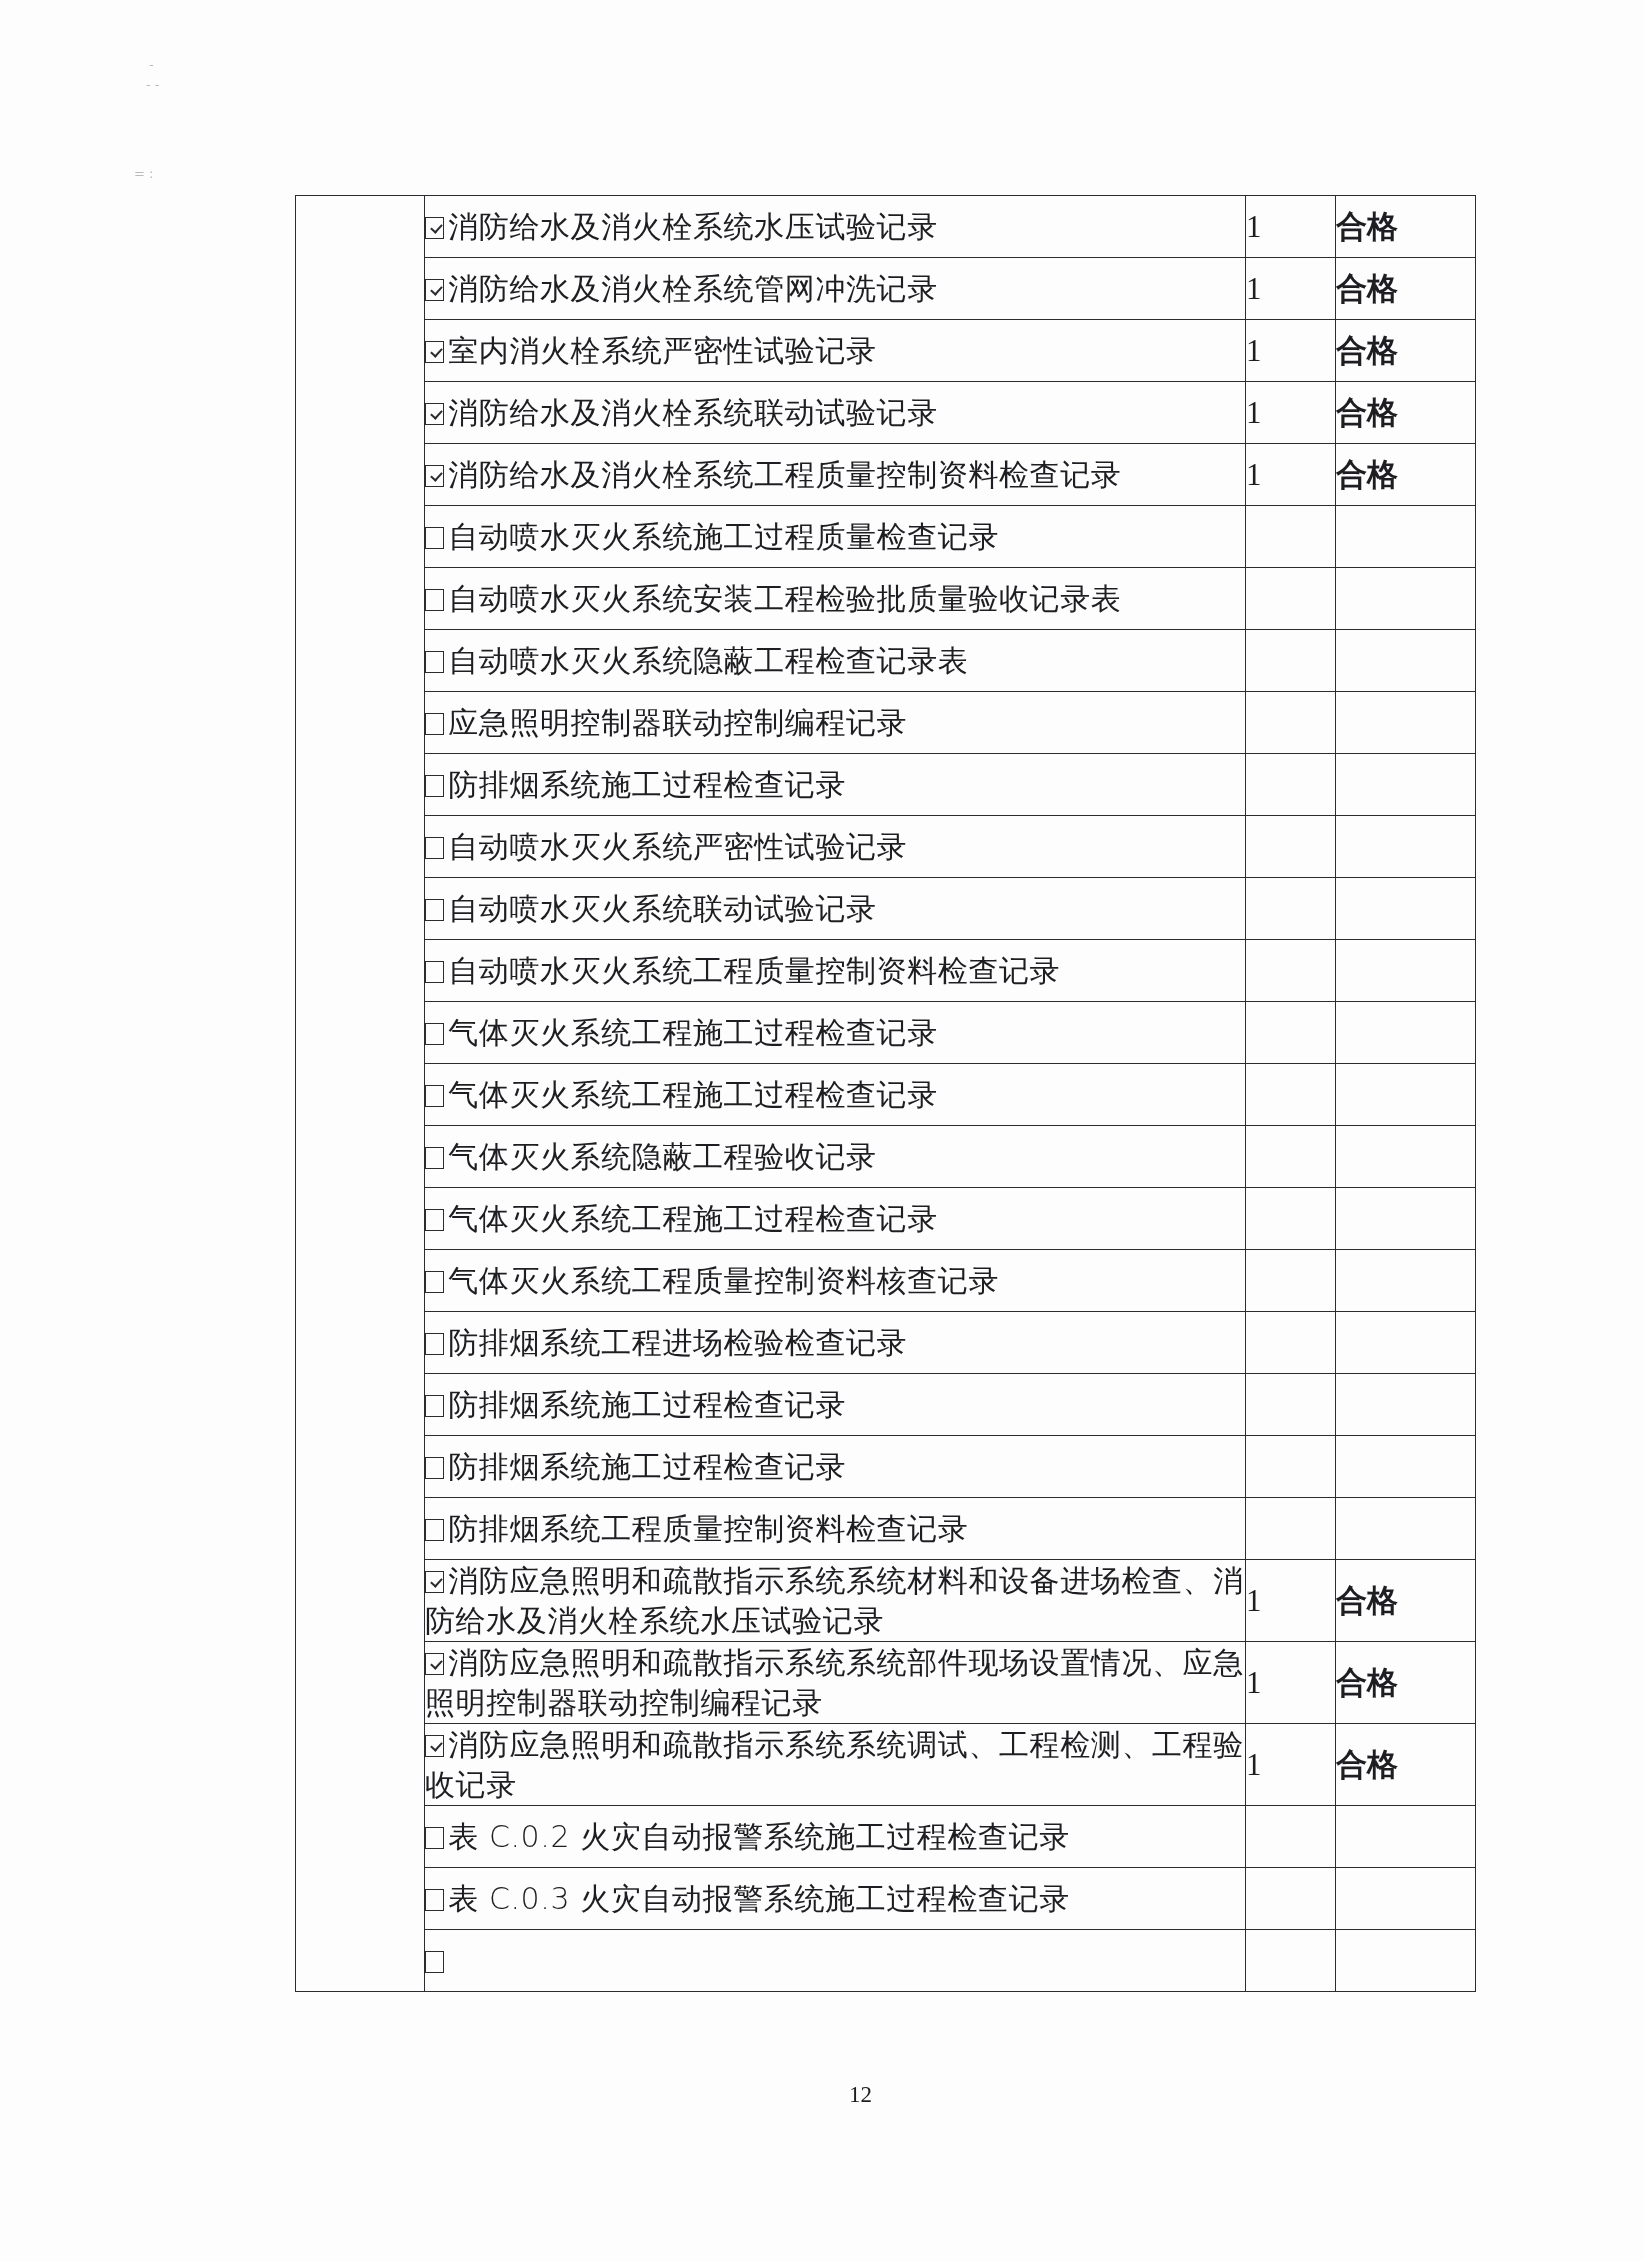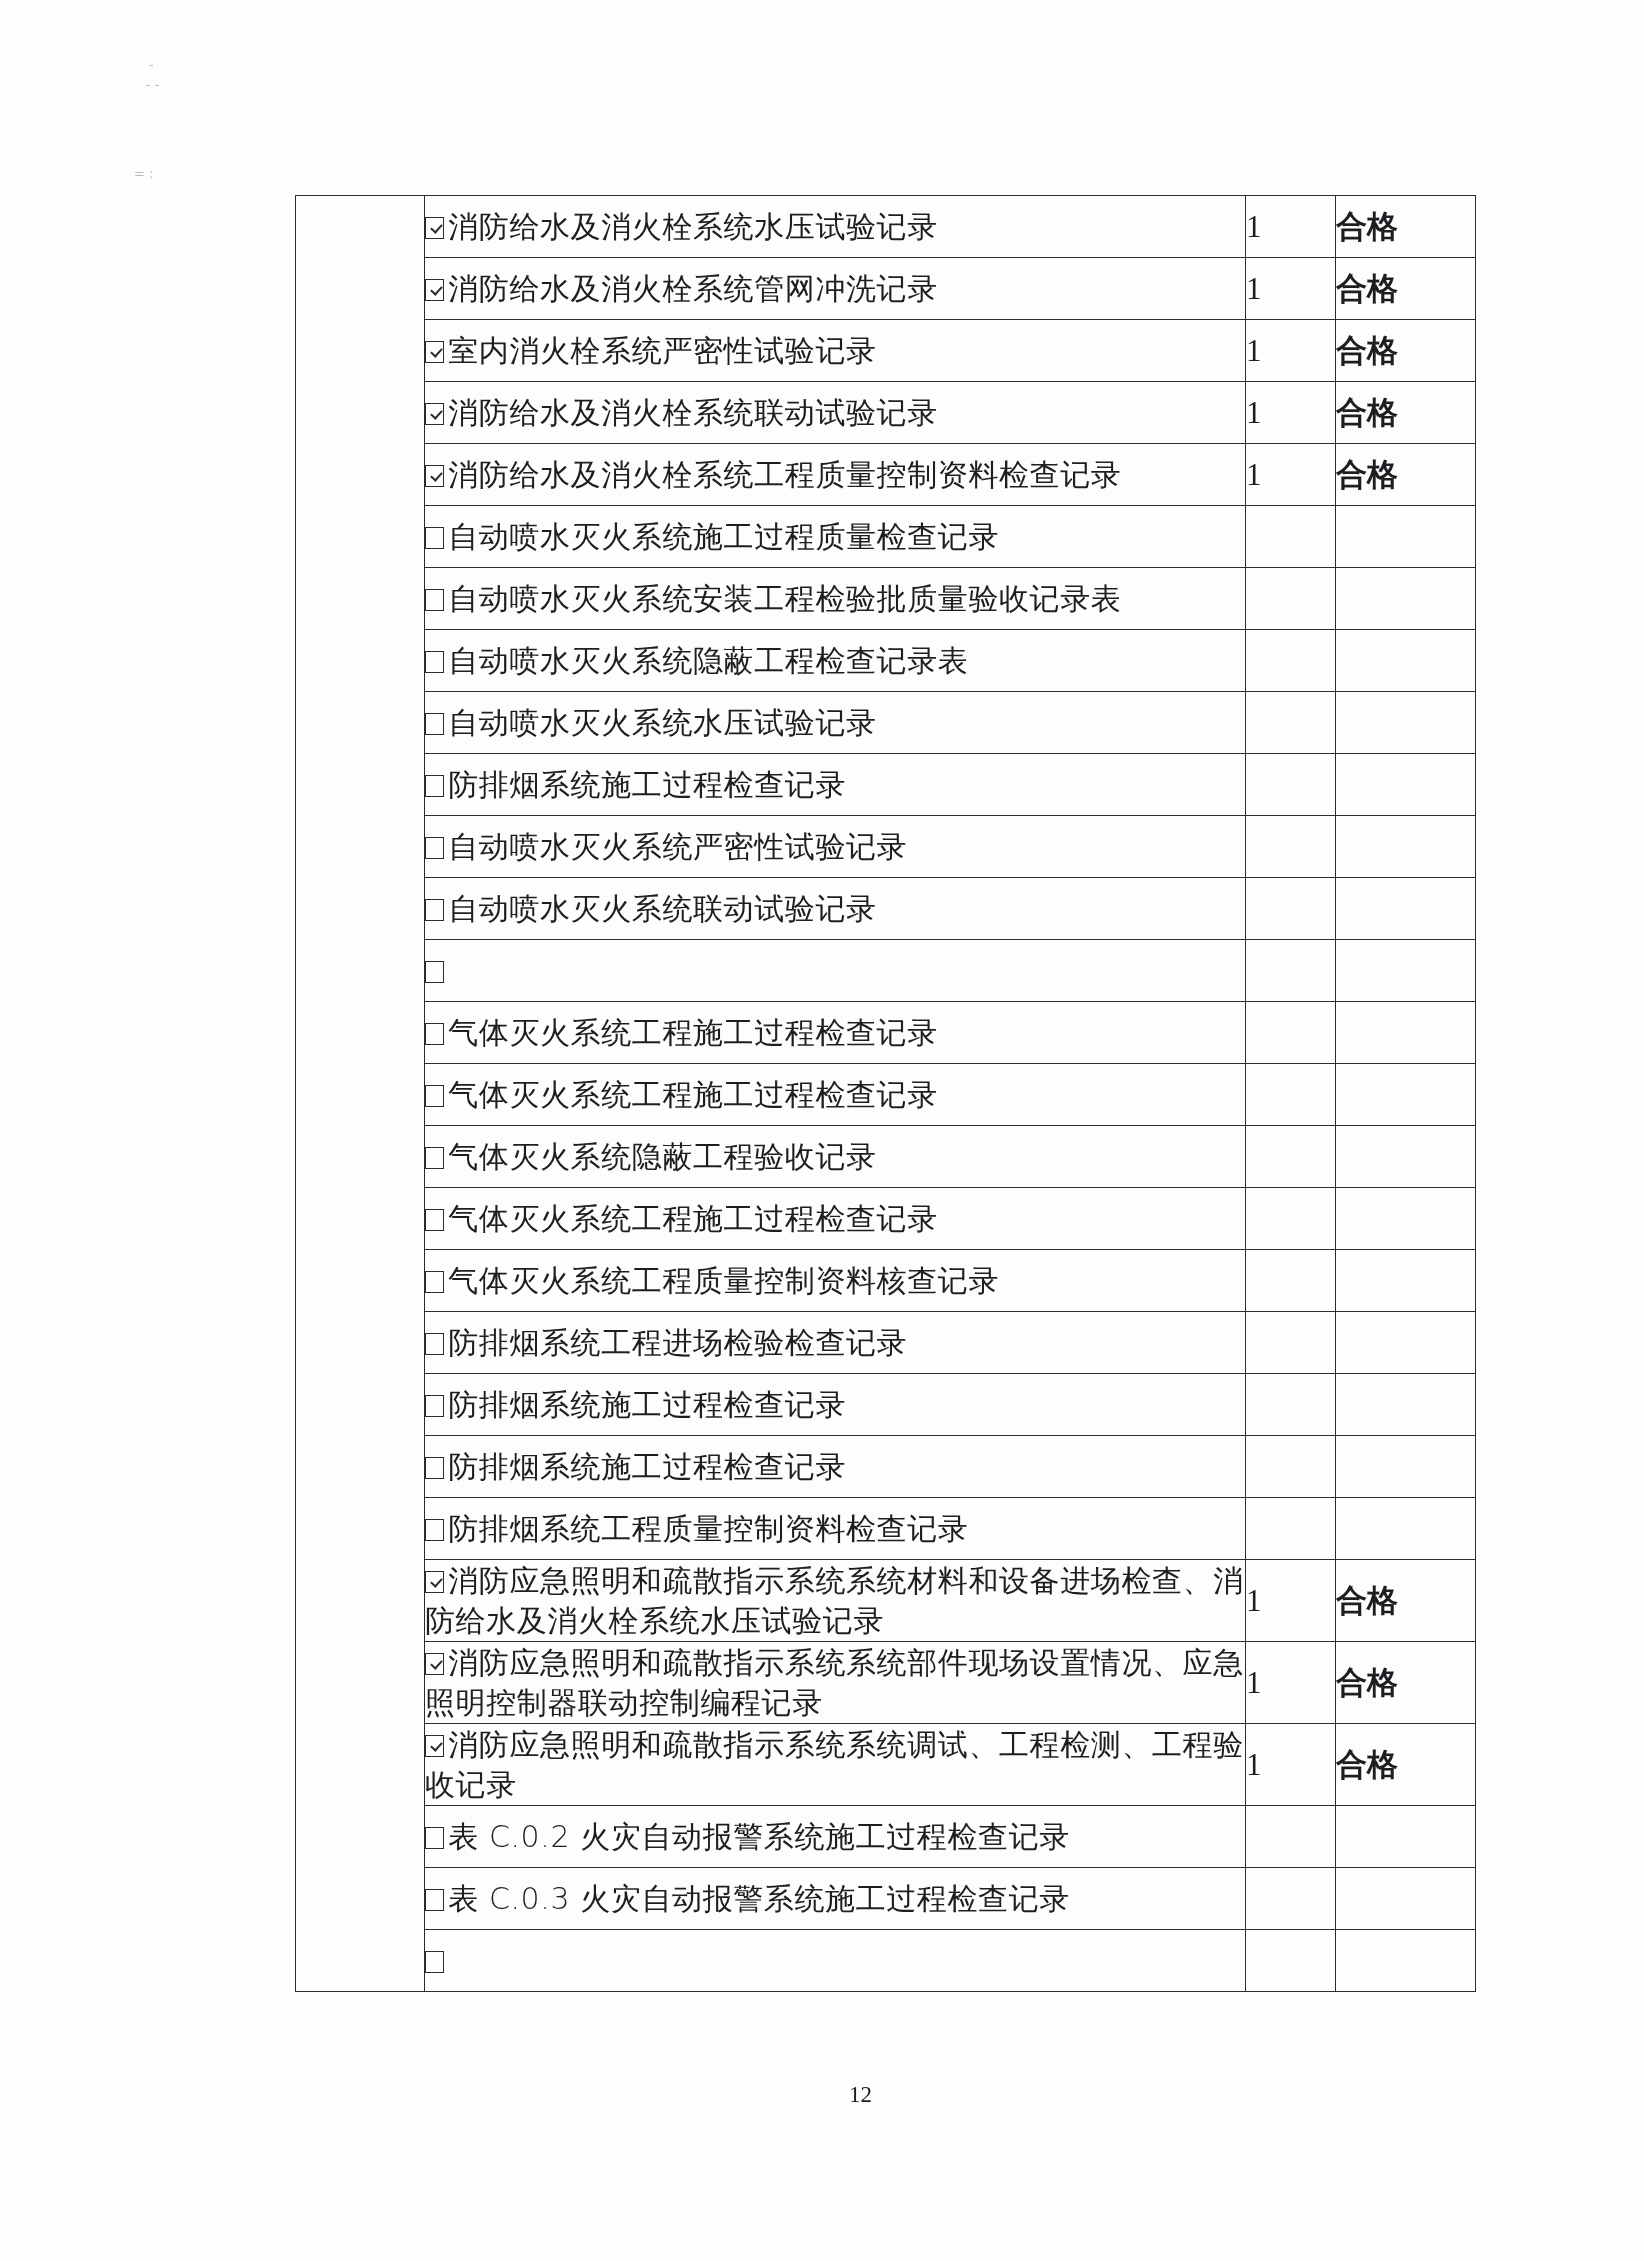--- a/index.html
+++ b/index.html
@@ -82,41 +82,41 @@
         <td class="item"><span class="box"></span><span>自动喷水灭火系统安装工程检验批质量验收记录表</span></td>
         <td class="qty"></td>
         <td class="res"></td>
       </tr>
       <tr class="r1">
         <td class="item"><span class="box"></span><span>自动喷水灭火系统隐蔽工程检查记录表</span></td>
         <td class="qty"></td>
         <td class="res"></td>
       </tr>
       <tr class="r1">
-        <td class="item"><span class="box"></span><span>自动喷水灭火系统水压试验记录</span></td>
+        <td class="item"><span class="box"></span><span>应急照明控制器联动控制编程记录</span></td>
         <td class="qty"></td>
         <td class="res"></td>
       </tr>
       <tr class="r1">
         <td class="item"><span class="box"></span><span>防排烟系统施工过程检查记录</span></td>
         <td class="qty"></td>
         <td class="res"></td>
       </tr>
       <tr class="r1">
         <td class="item"><span class="box"></span><span>自动喷水灭火系统严密性试验记录</span></td>
         <td class="qty"></td>
         <td class="res"></td>
       </tr>
       <tr class="r1">
         <td class="item"><span class="box"></span><span>自动喷水灭火系统联动试验记录</span></td>
         <td class="qty"></td>
         <td class="res"></td>
       </tr>
       <tr class="r1">
-        <td class="item"><span class="box"></span></td>
+        <td class="item"><span class="box"></span><span>自动喷水灭火系统工程质量控制资料检查记录</span></td>
         <td class="qty"></td>
         <td class="res"></td>
       </tr>
       <tr class="r1">
         <td class="item"><span class="box"></span><span>气体灭火系统工程施工过程检查记录</span></td>
         <td class="qty"></td>
         <td class="res"></td>
       </tr>
       <tr class="r1">
         <td class="item"><span class="box"></span><span>气体灭火系统工程施工过程检查记录</span></td>

